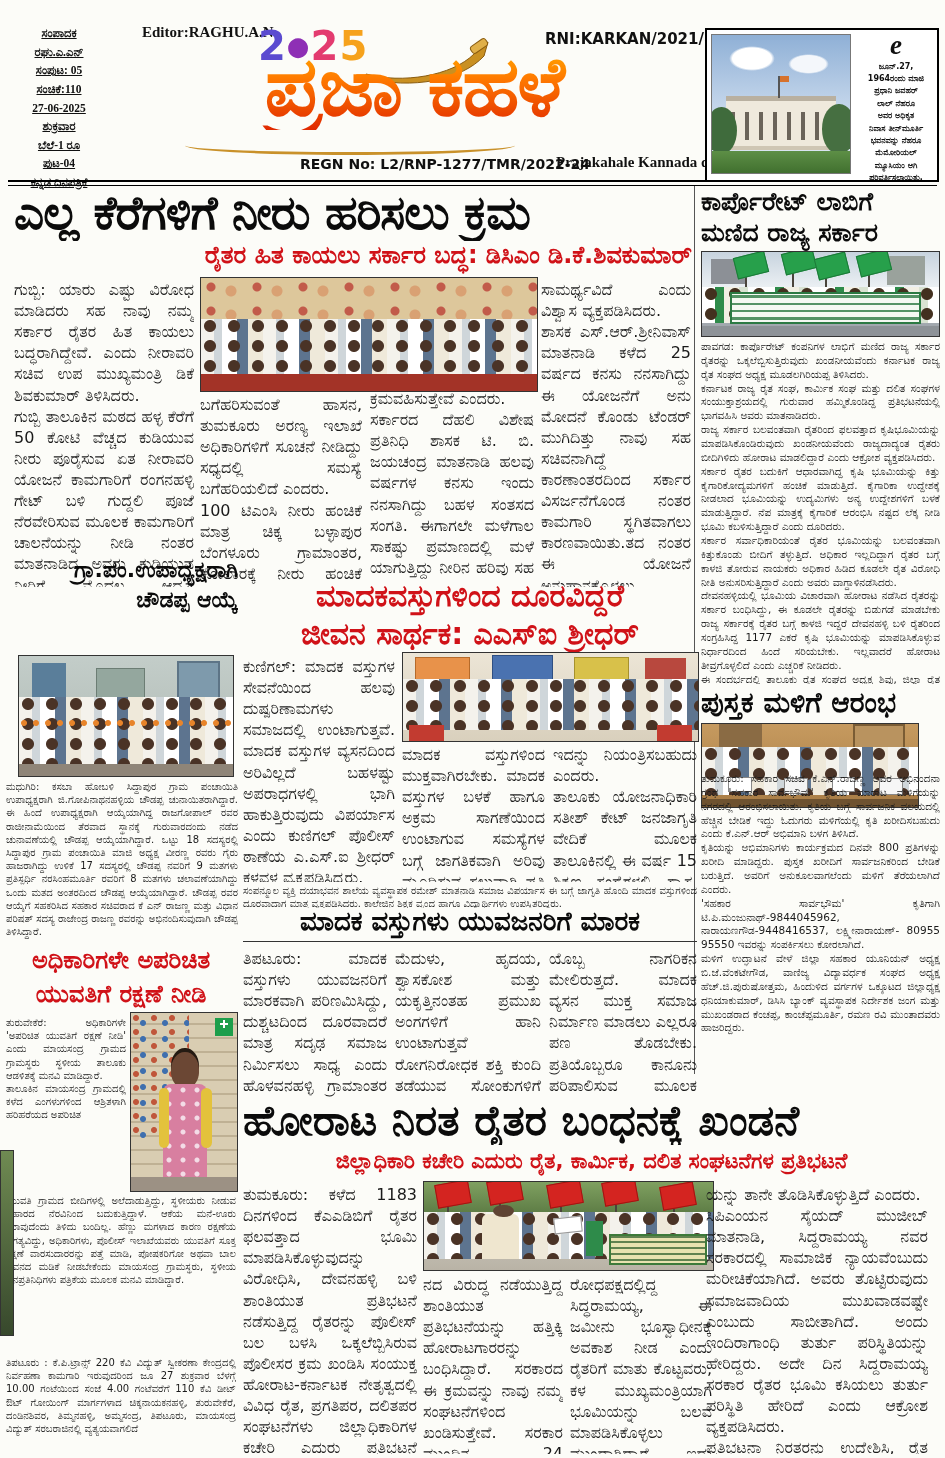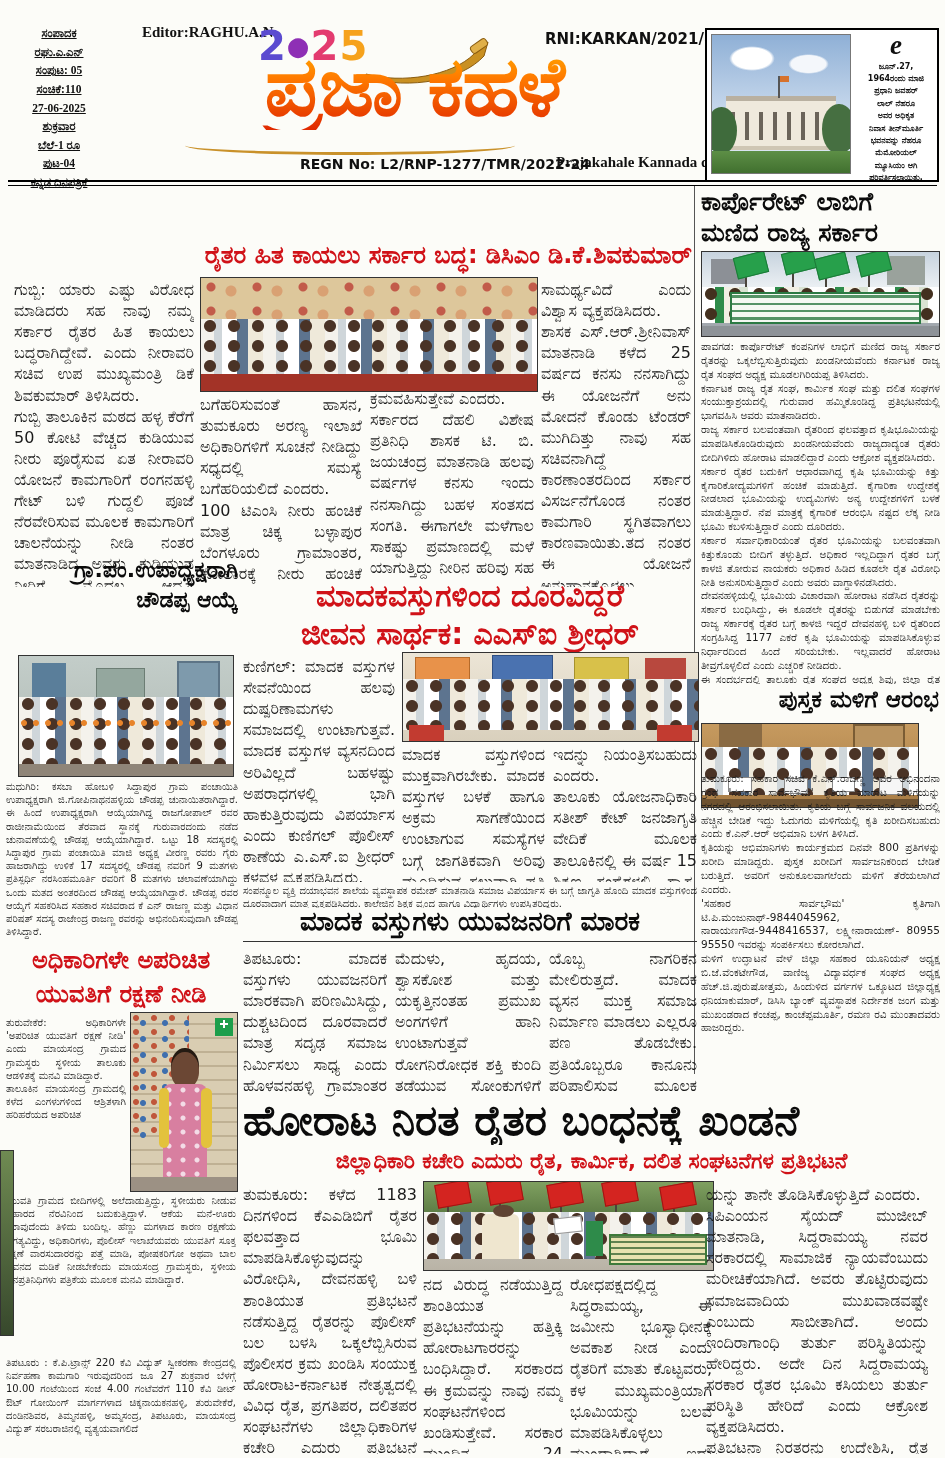--- a/index.html
+++ b/index.html
@@ -54,21 +54,21 @@
   .lead-col3 { left:370px; top:388px; width:164px; height:193px; }
   .lead-col4 { left:541px; top:279px; width:150px; height:308px; }
   .lead-photo { left:200px; top:277px; width:336px; height:113px; }
 
   .vrule { left:694px; top:186px; height:888px; border-left:1px solid #555; width:0; }
 
   
   .corp-headline { left:701px; top:186px; width:240px; font-size:25px; line-height:1.24; white-space:pre-line; }
   .corp-photo { left:701px; top:251px; width:237px; height:84px; }
   .corp-body  { left:701px; top:340px; width:239px; height:344px; font-size:10.5px; }
-  .book-headline { left:701px; top:686px; width:238px; text-align:right; font-size:23px; }
+  .book-headline { left:701px; top:686px; width:238px; text-align:left; font-size:28px; }
   .book-photo { left:701px; top:723px; width:216px; height:83px; }
   .book-body  { left:701px; top:772px; width:239px; height:362px; font-size:10.5px; }
 
   
   .gp-headline { left:6px; top:555px; width:232px; text-align:right; font-size:22px; line-height:1.35; white-space:pre-line; }
   .gp-photo { left:18px; top:655px; width:214px; height:120px; }
   .gp-body  { left:6px; top:780px; width:232px; height:160px; font-size:10px; }
 
   
   .asi-headline { left:243px; top:577px; width:454px; text-align:center; font-size:30px; line-height:1.25; white-space:pre-line; }
@@ -182,20 +182,21 @@
 ನಿವಾಸ ತೀನ್‌ಮೂರ್ತಿ
 ಭವನವನ್ನು ನೆಹರೂ
 ಮೆಮೋರಿಯಲ್
 ಮ್ಯೂಸಿಯಂ ಆಗಿ
 ಪರಿವರ್ತಿಸಲಾಯಿತು.</div>
     </div>
   </div>
 
   <div class="abs rule-masthead"></div>
 
+  <div class="hl lead-headline">ಎಲ್ಲ ಕೆರೆಗಳಿಗೆ ನೀರು ಹರಿಸಲು ಕ್ರಮ</div>
   <div class="abs lead-subhead red">ರೈತರ ಹಿತ ಕಾಯಲು ಸರ್ಕಾರ ಬದ್ಧ: ಡಿಸಿಎಂ ಡಿ.ಕೆ.ಶಿವಕುಮಾರ್</div>
 
   <div class="ph lead-photo">
     <div style="inset:0;background:linear-gradient(#c9a571,#b68b55)"></div>
     <div style="left:0;top:0;right:0;height:38%;background:#ddc79b;background-image:radial-gradient(circle at 10px 9px,#c25b4a 4px,rgba(0,0,0,0) 5px),radial-gradient(circle at 30px 13px,#d9a173 5px,rgba(0,0,0,0) 6px);background-size:46px 24px"></div>
     <div class="crowd" style="left:0;top:36%;right:0;height:50%"></div>
     <div style="left:0;bottom:0;right:0;height:15%;background:#a33327"></div>
   </div>
 
   <div class="body-text lead-col1">ಗುಬ್ಬಿ: ಯಾರು ಎಷ್ಟು ವಿರೋಧ ಮಾಡಿದರು ಸಹ ನಾವು ನಮ್ಮ ಸರ್ಕಾರ ರೈತರ ಹಿತ ಕಾಯಲು ಬದ್ಧರಾಗಿದ್ದೇವೆ. ಎಂದು ನೀರಾವರಿ ಸಚಿವ ಉಪ ಮುಖ್ಯಮಂತ್ರಿ ಡಿಕೆ ಶಿವಕುಮಾರ್ ತಿಳಿಸಿದರು.

